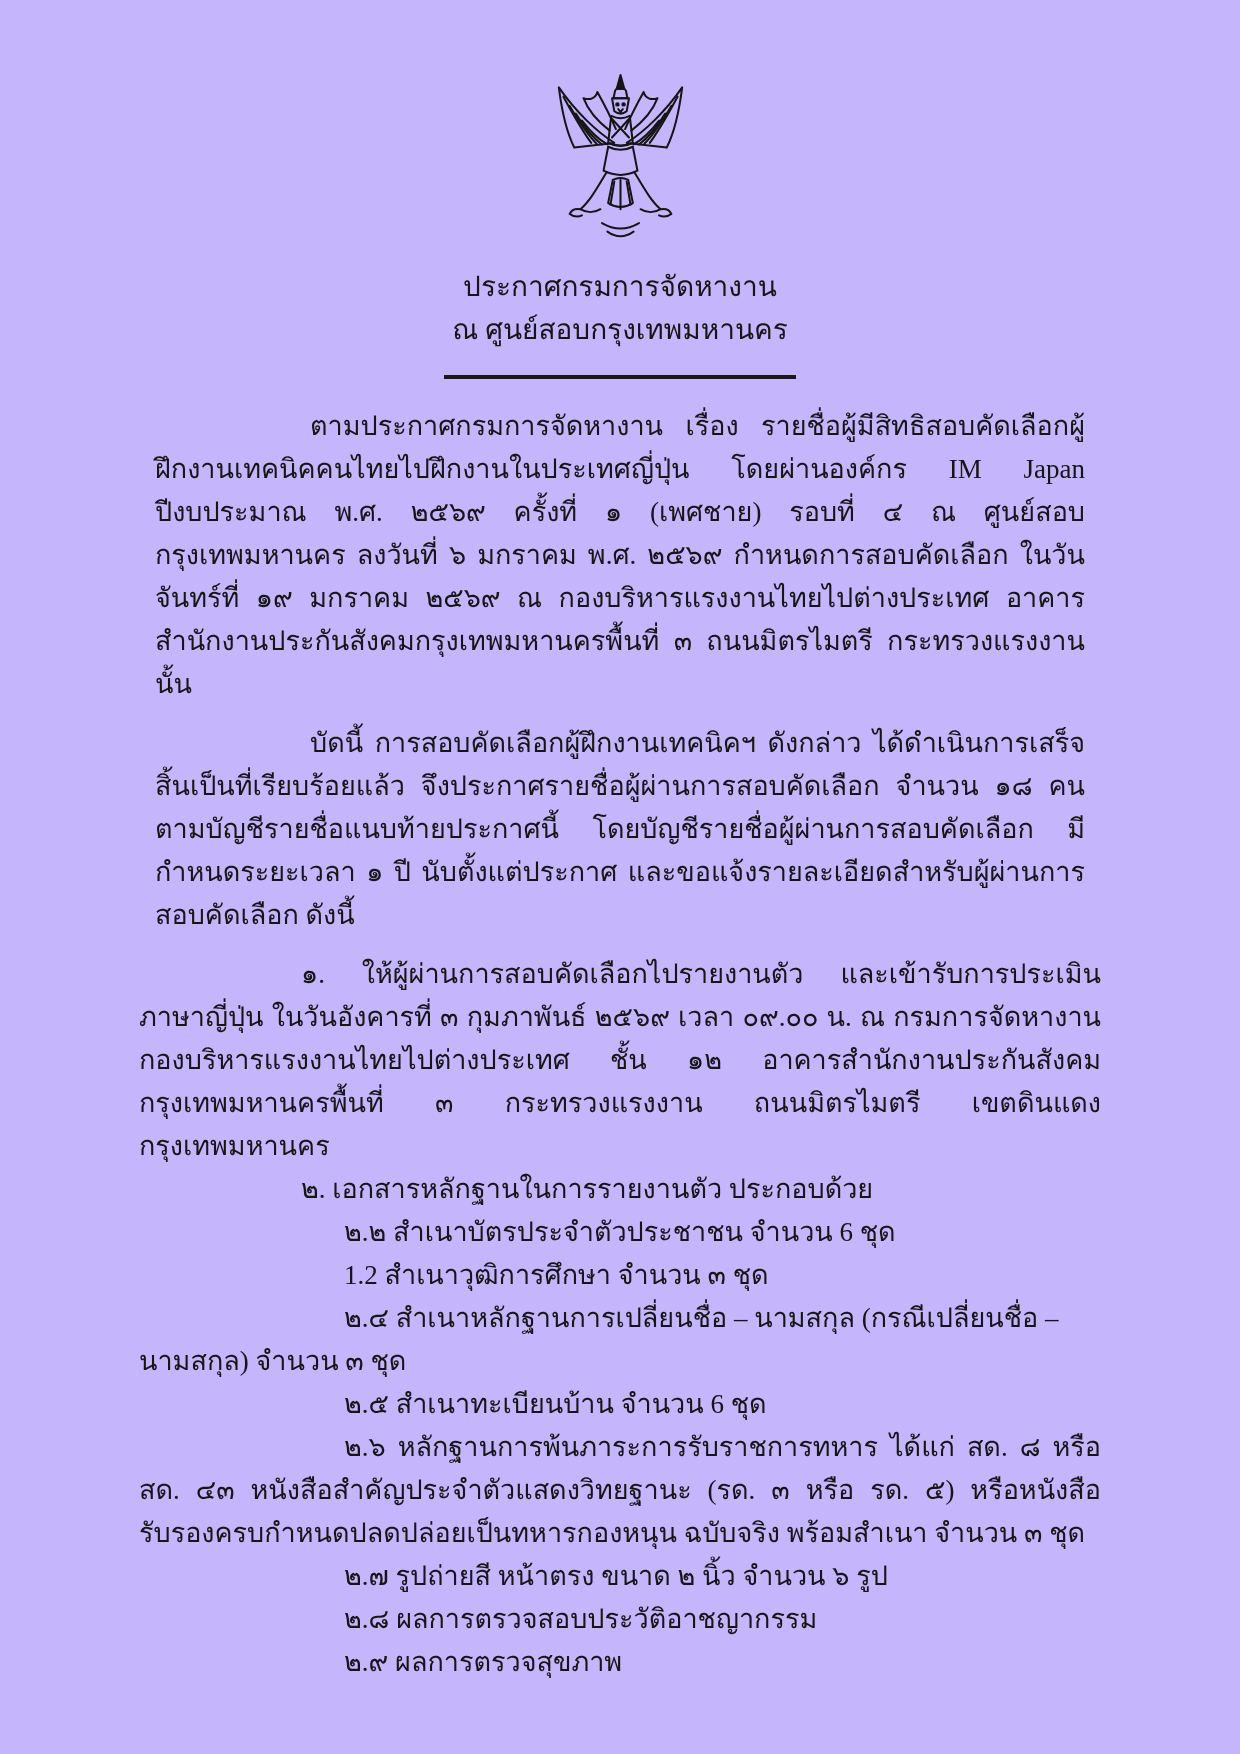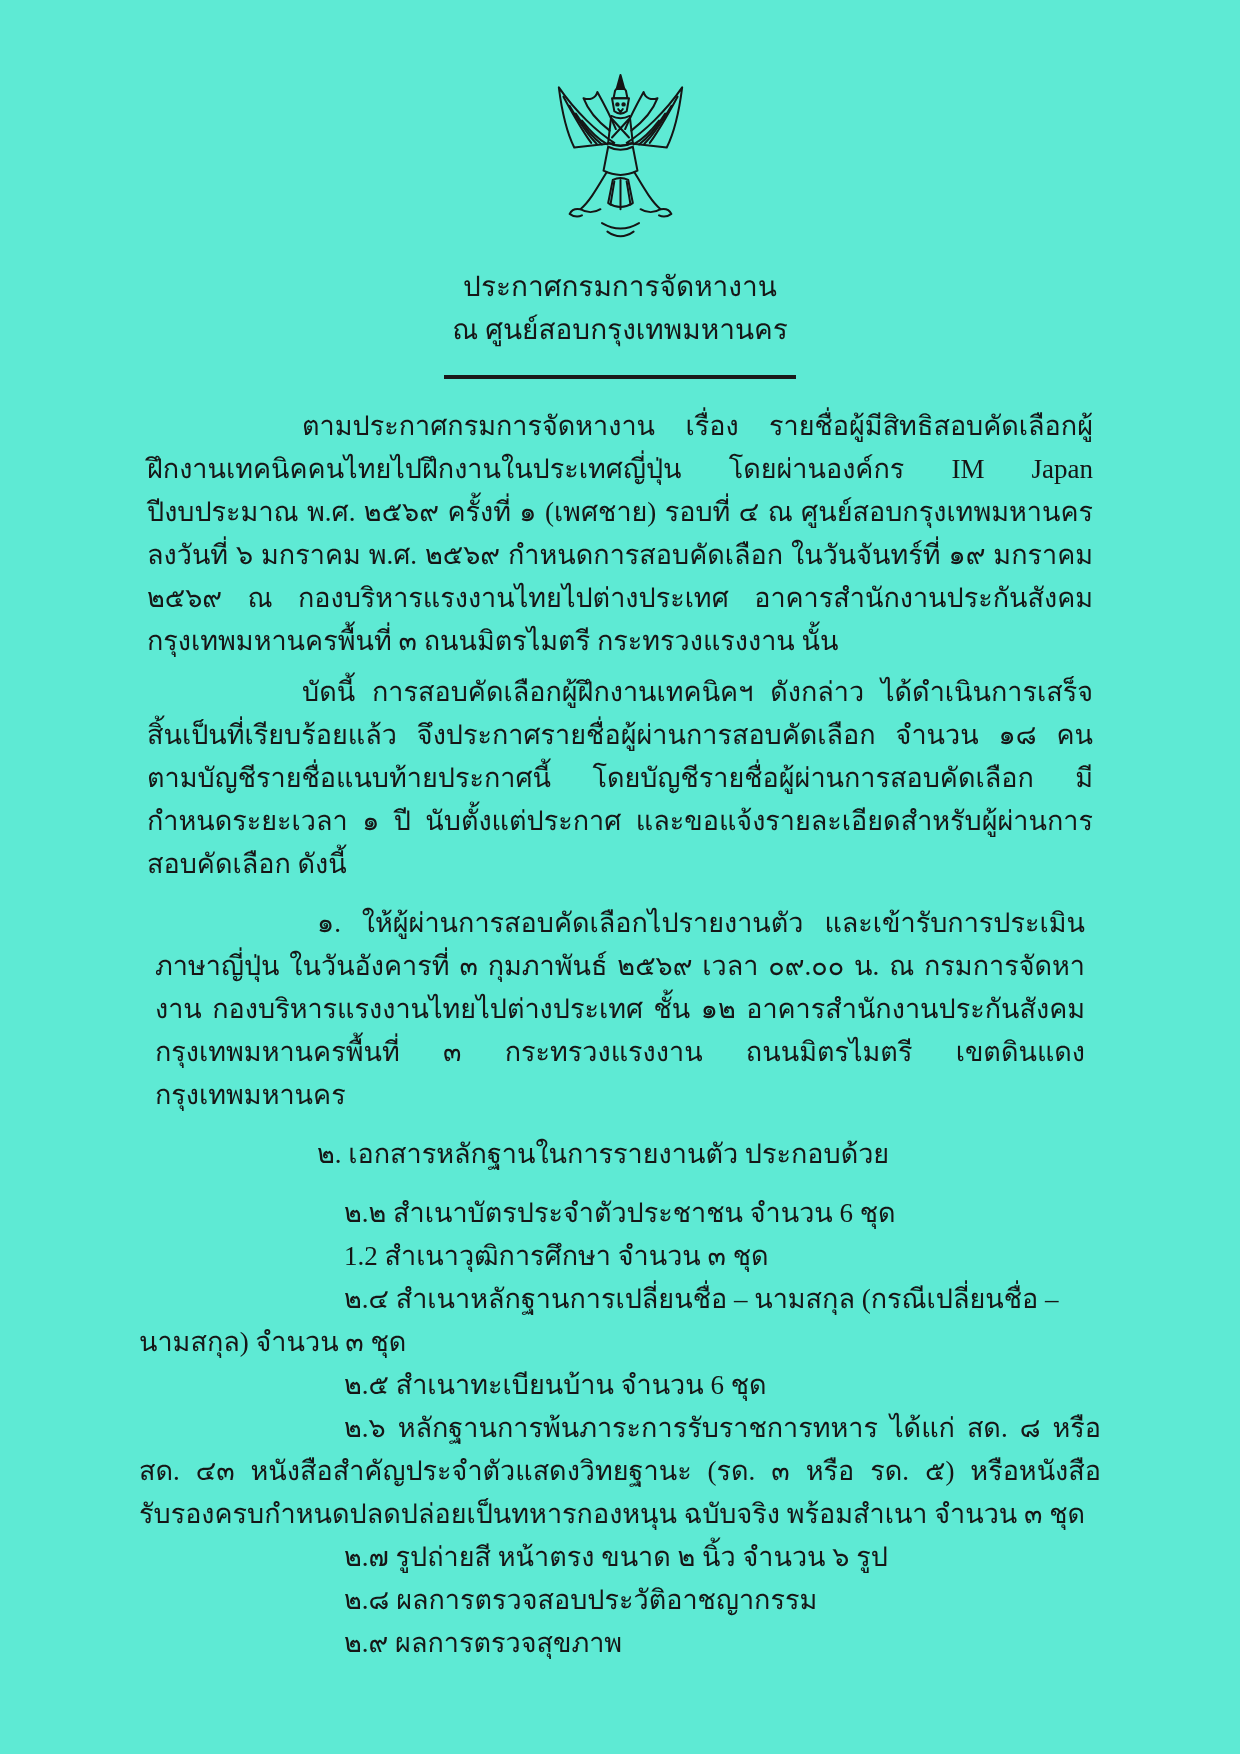--- a/index.html
+++ b/index.html
@@ -11,21 +11,21 @@
     width: 1240px;
     height: 1754px;
     font-family: "Liberation Serif", "DejaVu Sans", serif;
     color: #161616;
     -webkit-font-smoothing: antialiased;
   }
   .page {
     position: relative;
     width: 1240px;
     height: 1754px;
-    background: #5eead4;
+    background: #c4b5fd;
     overflow: hidden;
   }
   .doc-header {
     text-align: center;
   }
   .emblem {
     margin: 72px auto 8px auto;
     width: 175px;
     height: 185px;
   }
@@ -41,22 +41,22 @@
     background: #1a1a1a;
     margin: 24px auto 0 auto;
   }
   .doc-body {
     width: 962px;
     margin: 26px auto 0 auto;
     font-size: 27px;
     line-height: 43px;
     text-align: justify;
   }
-  .para          { margin: 8px; text-indent: 155px; }
-  .item-lv1      { margin: 16px; text-indent: 162px; }
+  .para          { margin: 16px; text-indent: 155px; }
+  .item-lv1      { margin: 0; text-indent: 162px; }
   .item-lv2      { margin: 0; text-indent: 205px; }
   .nowrap-line   { text-align: left; }
 </style>
 </head>
 <body>
 
 <div class="page">
 
   <header class="doc-header">
 

